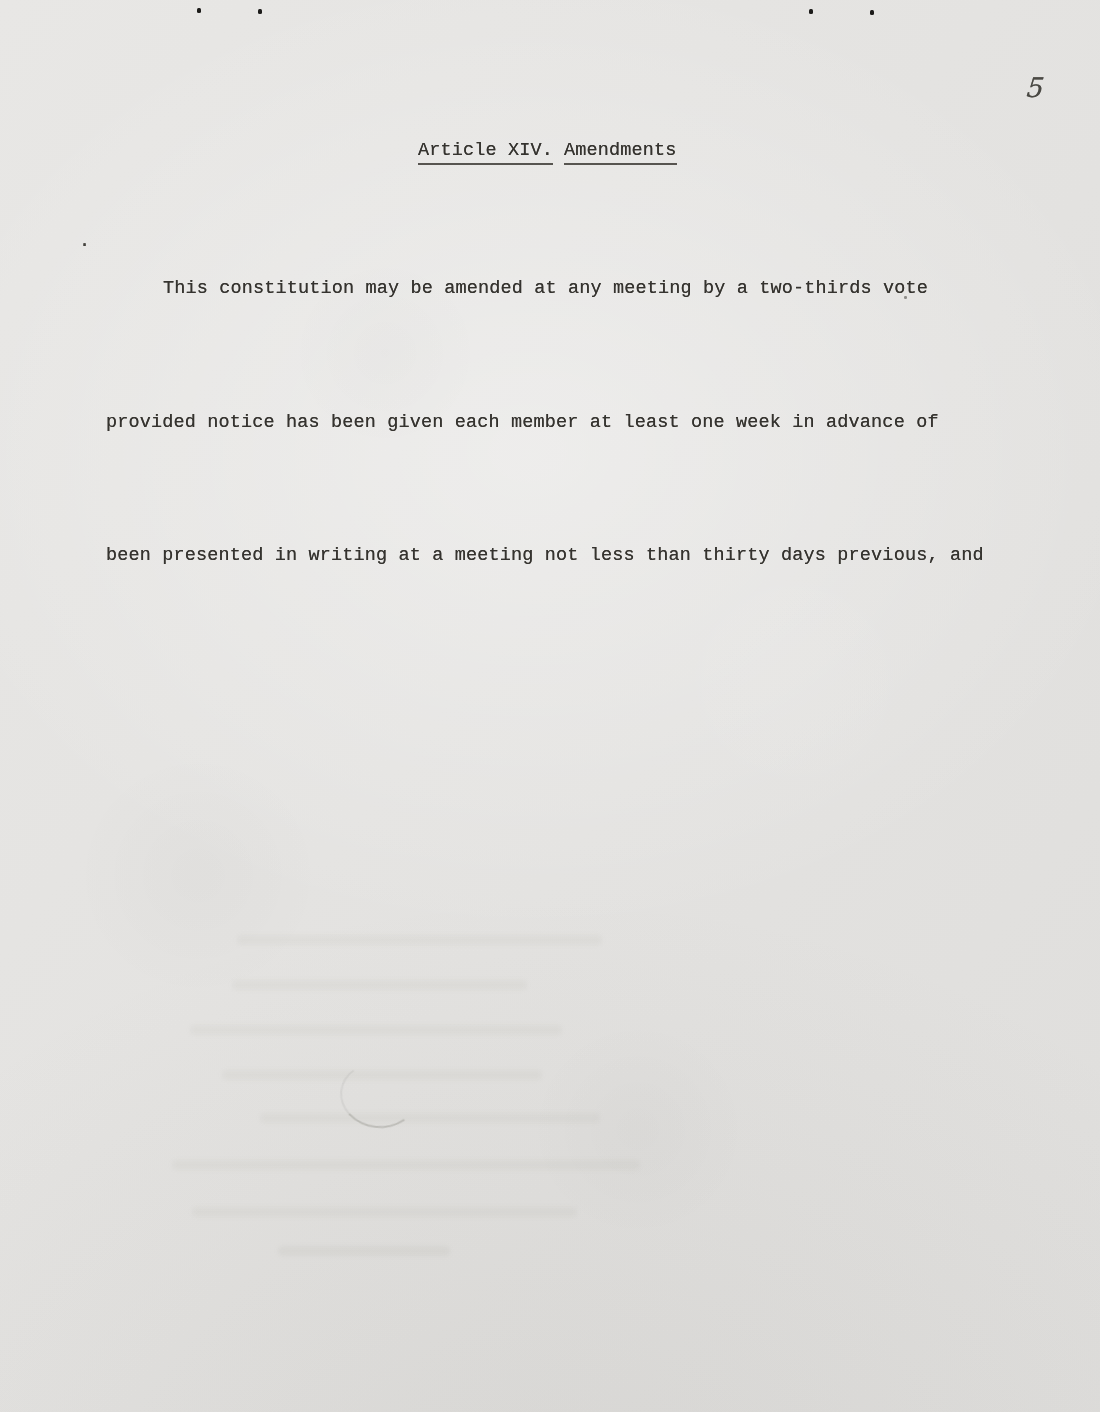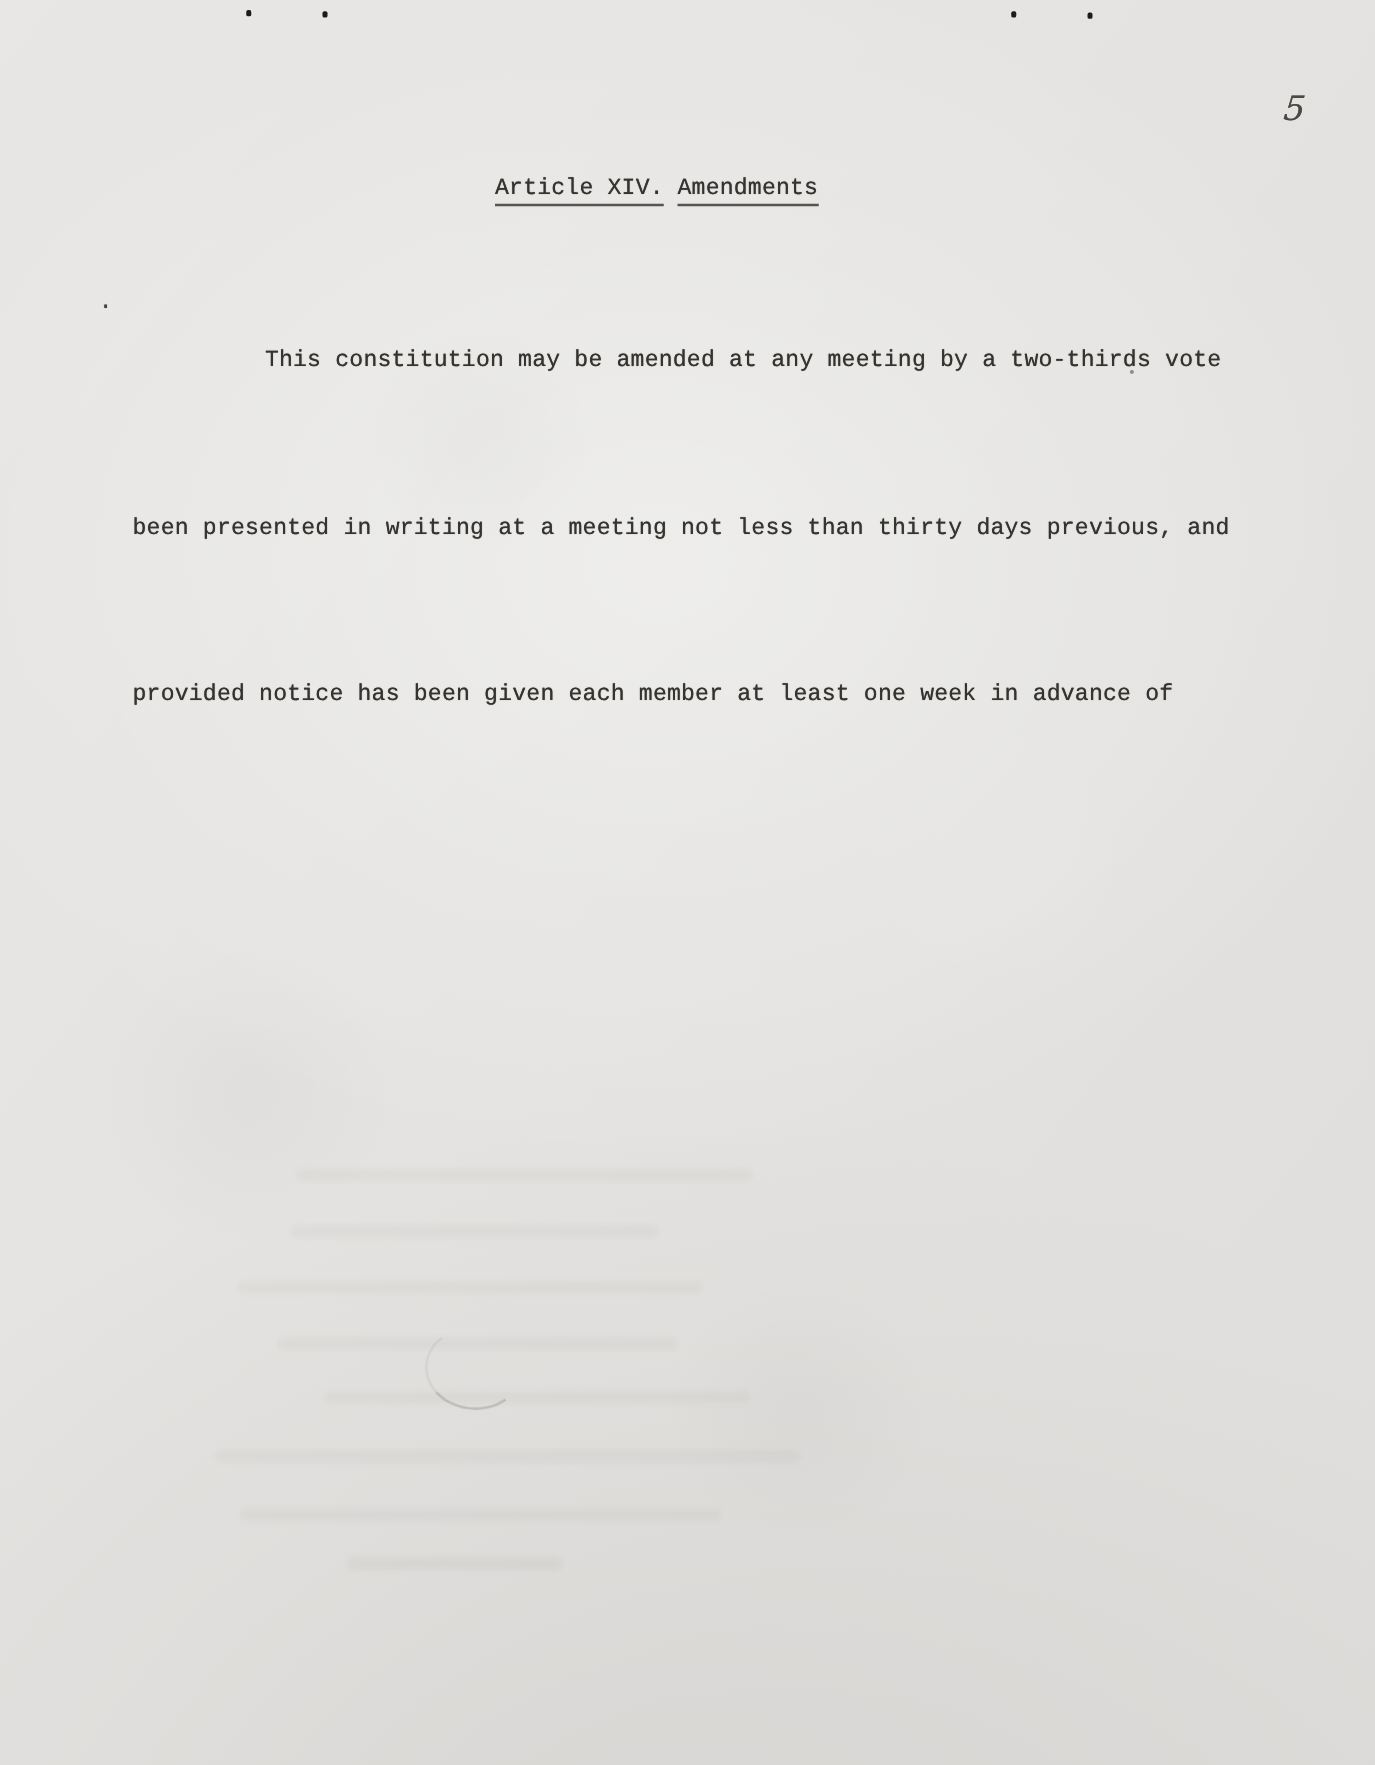--- a/index.html
+++ b/index.html
@@ -31,39 +31,39 @@
     pointer-events: none;
   }
   .typed {
     font-size: 18.5px;
     letter-spacing: 0.15px;
     text-shadow: 0 0 0.6px rgba(48,46,40,0.85);
     white-space: pre;
   }
   .title {
     position: absolute;
-    left: 396px;
+    left: 418px;
     top: 140px;
     margin: 0;
     font-weight: normal;
   }
   .underlined {
     display: inline-block;
     border-bottom: 2px solid rgba(50,48,42,0.8);
     padding-bottom: 2px;
   }
   .title .space { display: inline-block; width: 11px; }
   .body-text {
     position: absolute;
     left: 106px;
     top: 178px;
     width: 920px;
     line-height: 44.5px;
   }
-  .line.first { padding-left: 57px; text-align: center; }
+  .line.first { padding-left: 57px; }
   .page-number {
     position: absolute;
     left: 1027px;
     top: 72px;
     font-family: "DejaVu Serif", serif;
     font-style: italic;
     font-size: 27px;
     color: #4a4944;
     transform: skewX(-6deg);
     text-shadow: 0 0 0.5px rgba(70,68,62,0.7);
@@ -135,22 +135,22 @@
   <span class="dot d4"></span>
 
   <div class="page-number">5</div>
 
   <h1 class="title typed"><span class="underlined">Article XIV.</span><span class="space"> </span><span class="underlined">Amendments</span></h1>
 
   <span class="stray-period typed">.</span>
 
   <div class="body-text typed">
     <div class="line first">This constitution may be amended at any meeting by a two-thirds vote</div>
+    <div class="line">provided notice has been given each member at least one week in advance of</div>
     <div class="line">been presented in writing at a meeting not less than thirty days previous, and</div>
-    <div class="line">provided notice has been given each member at least one week in advance of</div>
   </div>
 
   <span class="speck"></span>
 
   <div class="cup-ring"></div>
 
   <div class="ghost g1"></div>
   <div class="ghost g2"></div>
   <div class="ghost g3"></div>
   <div class="ghost g4"></div>

